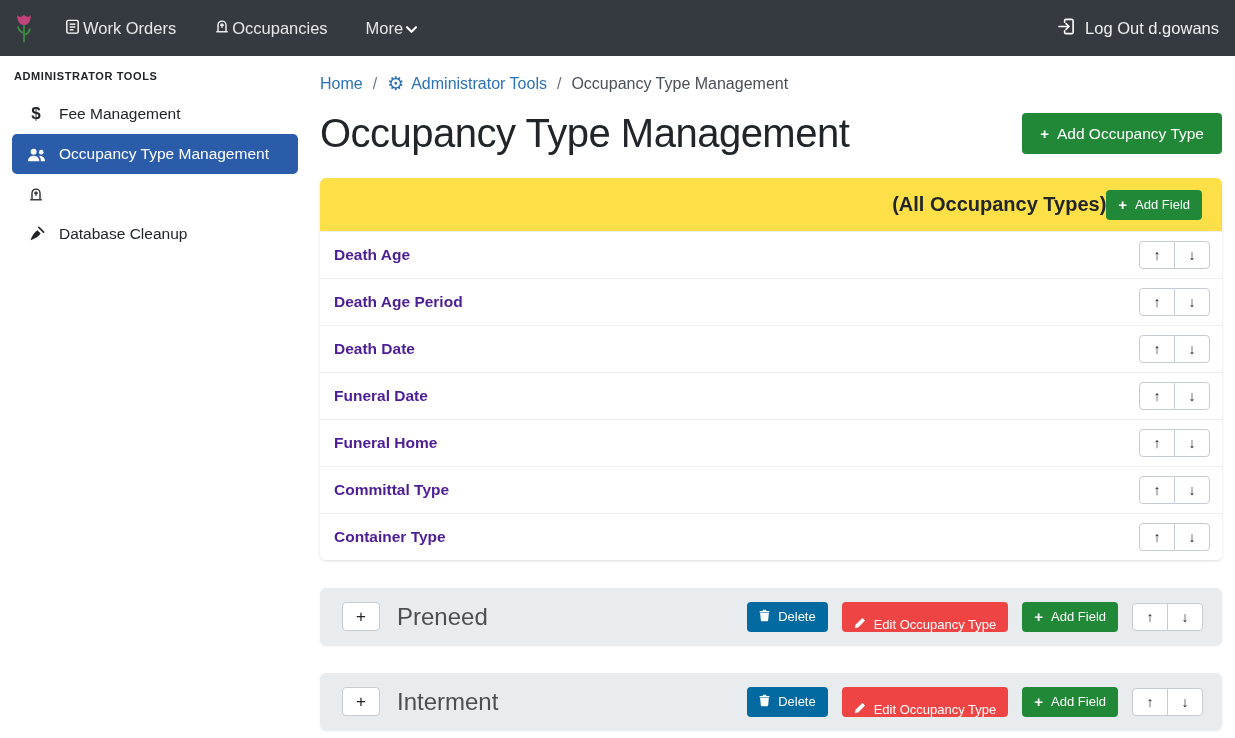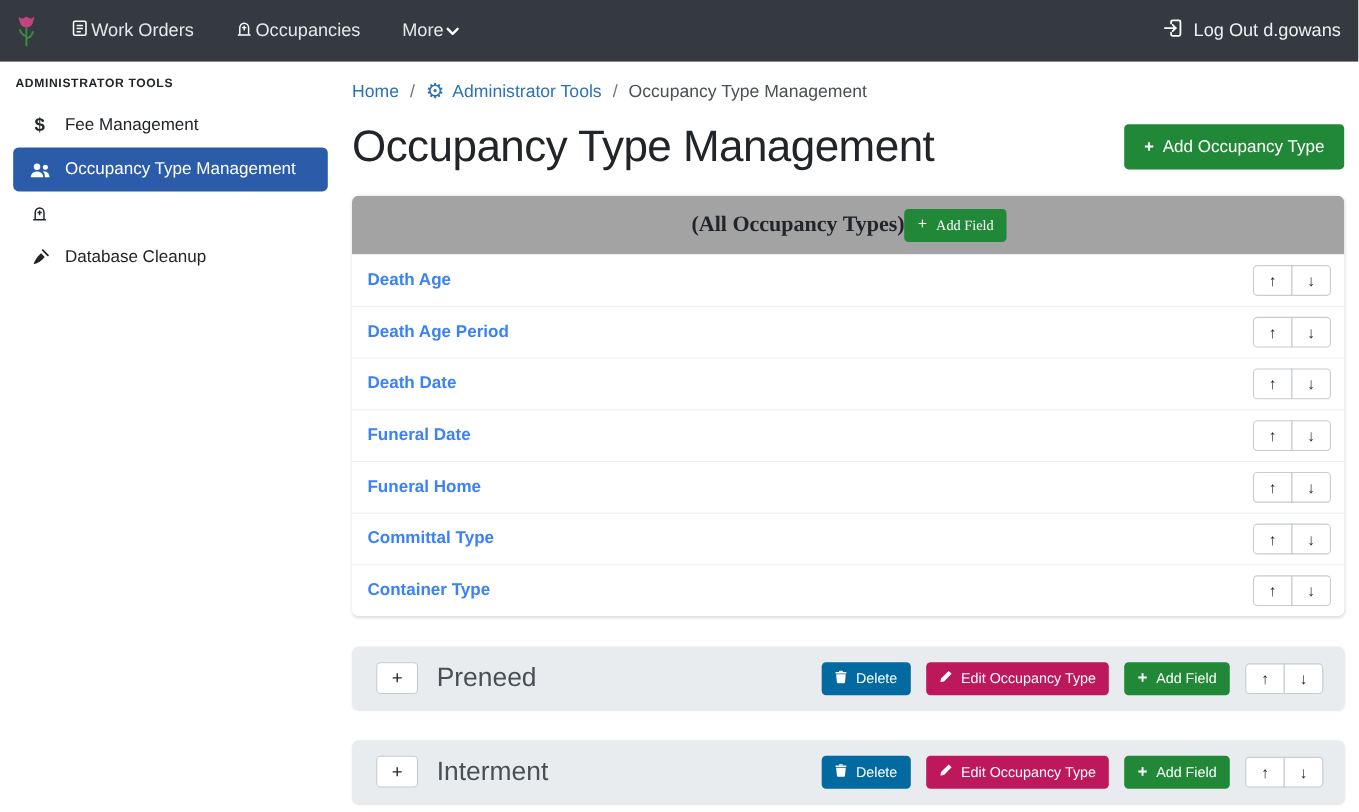--- a/index.html
+++ b/index.html
@@ -36,36 +36,36 @@
   .crumb-sep { color: #6c757d; }
   .crumb-current { color: #495057; }
   .gear-glyph { font-size: 19px; line-height: 1; color: #2b72b8; }
 
   
   .title-row { display: flex; align-items: center; justify-content: space-between; margin-top: 14px; }
   .page-title { font-size: 40px; font-weight: 500; color: #212529; letter-spacing: -0.5px; }
   .btn { display: inline-flex; align-items: center; gap: 8px; border: none; border-radius: 4px;
     color: #fff; cursor: pointer; font-family: inherit; }
   .btn-green { background: #218838; }
-  .btn-teal { background: #be185d; }
+  .btn-teal { background: #ef4444; align-items: flex-end; }
   .btn-red { background: #0369a1; }
   .btn-lg { height: 41px; padding: 0 18px; font-size: 15.5px; }
   .btn-sm { height: 30px; padding: 0 12px; font-size: 13px; }
   .plus-glyph { font-weight: 700; font-size: 15px; line-height: 1; }
 
   
   .card { margin-top: 22px; border-radius: 6px; box-shadow: 0 1px 3px rgba(0,0,0,.14);
     background: #fff; overflow: hidden; }
-  .card-header { height: 53px; background: #a3a3a3; display: flex; align-items: center;
-    justify-content: center; padding: 0 20px 0 22px; font-family: Liberation Serif, serif; }
+  .card-header { height: 53px; background: #fde047; display: flex; align-items: center;
+    justify-content: flex-end; padding: 0 20px 0 22px; }
   .card-title { font-size: 20px; font-weight: 600; color: #212529; }
   .field-row { height: 47px; display: flex; align-items: center; justify-content: space-between;
     padding: 0 12px 0 14px; border-top: 1px solid #edeff1; background: #fff; }
   .field-row:first-of-type { border-top: none; }
-  .field-link { font-size: 15.5px; font-weight: 700; color: #3b82f6; text-decoration: none; cursor: pointer; }
+  .field-link { font-size: 15.5px; font-weight: 700; color: #4c1d95; text-decoration: none; cursor: pointer; }
 
   .arrow-group { display: inline-flex; }
   .icon-btn { width: 36px; height: 28px; background: #fff; border: 1px solid #c6ccd2;
     color: #212529; font-size: 14px; line-height: 1; cursor: pointer; display: inline-flex;
     align-items: center; justify-content: center; font-family: inherit; }
   .icon-btn:first-child { border-radius: 4px 0 0 4px; }
   .icon-btn:last-child { border-radius: 0 4px 4px 0; margin-left: -1px; }
 
   
   .section-bar { margin-top: 28px; height: 57px; background: #e9ecef; border-radius: 6px;

